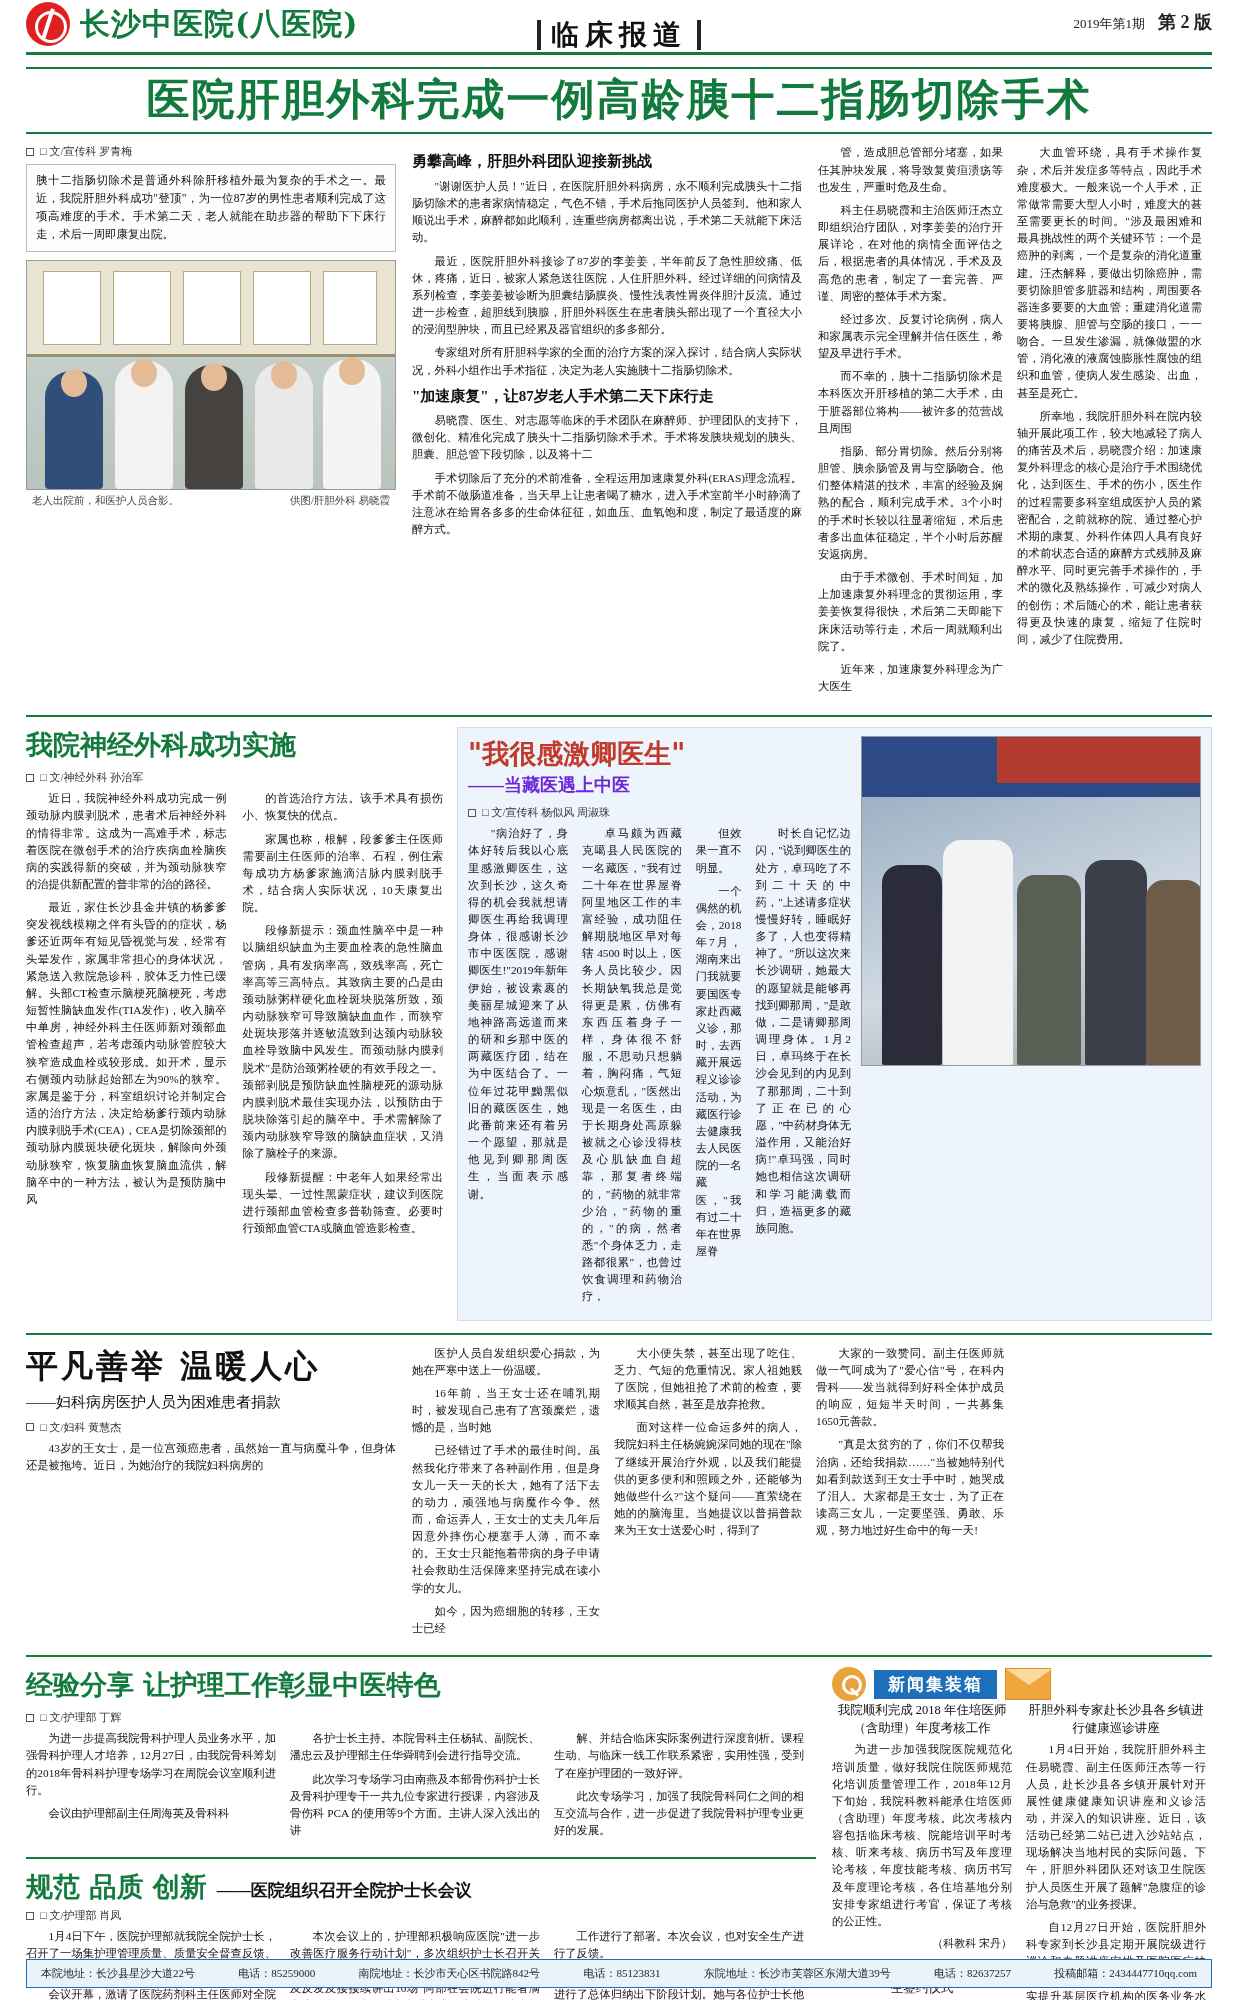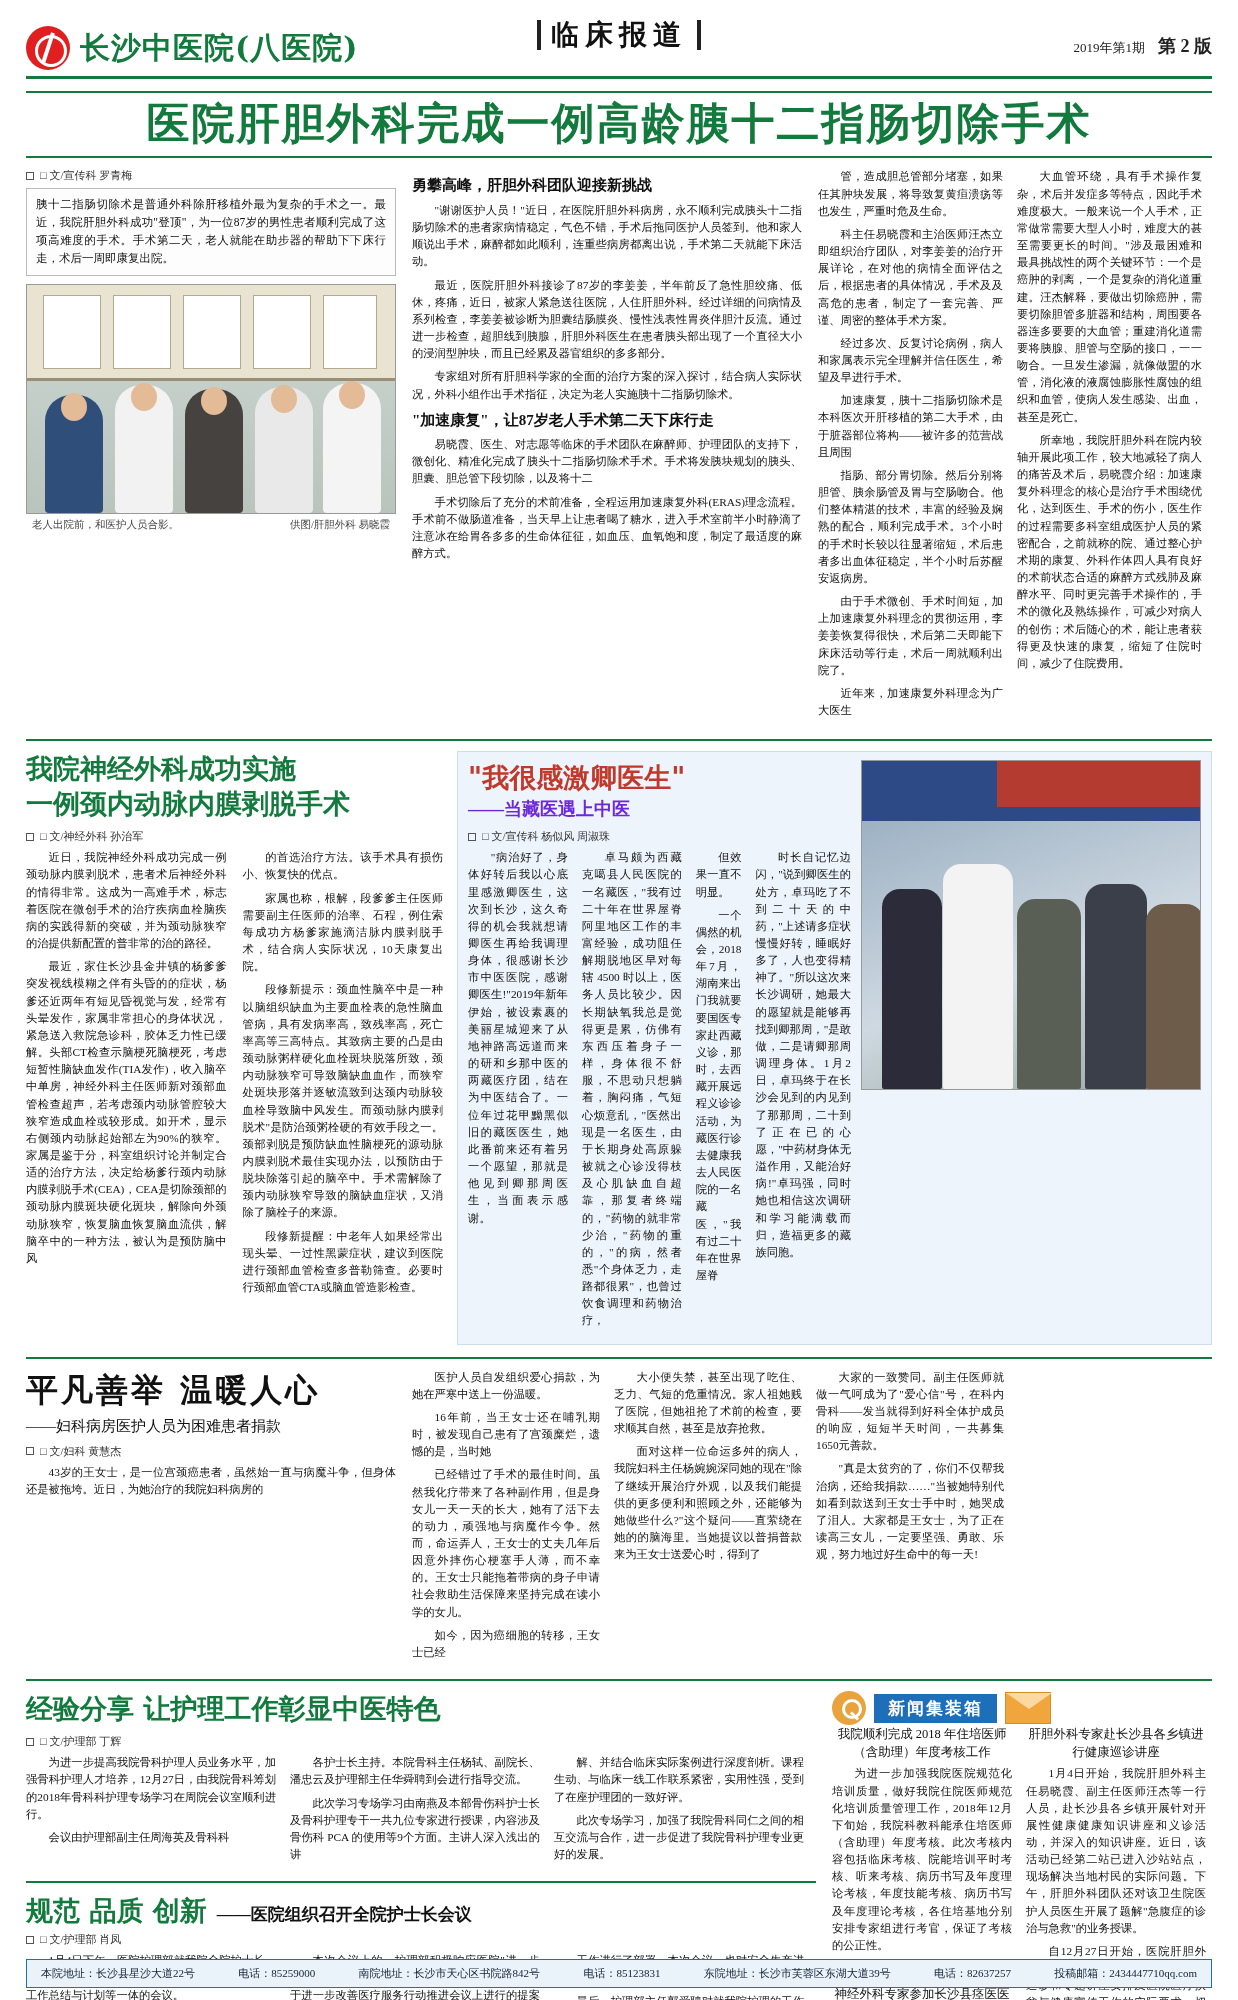--- a/index.html
+++ b/index.html
@@ -7,21 +7,21 @@
   body {
     width:1238px; height:2000px;
     background:#ffffff;
     font-family:"Liberation Serif", serif;
     color:#111;
     position:relative;
   }
   .page { width:1238px; height:2000px; position:relative; padding:0 26px; }
 
   
-  .masthead { display:flex; align-items:center; padding:26px 0 6px 0; border-bottom:3px solid #127a3c; position:relative; }
+  .masthead { display:flex; align-items:center; padding:2px 0 6px 0; border-bottom:3px solid #127a3c; position:relative; }
   .logo-wrap { display:flex; align-items:center; gap:10px; }
   .logo-circle {
      width:44px; height:44px; border-radius:50%;
      background:#e02020; position:relative; flex:0 0 auto;
   }
   .logo-circle:after{
      content:""; position:absolute; left:9px; top:9px; width:26px; height:26px;
      border:3px solid #fff; border-radius:50%;
   }
   .logo-circle:before{
@@ -231,38 +231,37 @@
       <p class="body">易晓霞、医生、对志愿等临床的手术团队在麻醉师、护理团队的支持下，微创化、精准化完成了胰头十二指肠切除术手术。手术将发胰块规划的胰头、胆囊、胆总管下段切除，以及将十二</p>
       <p class="body">手术切除后了充分的术前准备，全程运用加速康复外科(ERAS)理念流程。手术前不做肠道准备，当天早上让患者喝了糖水，进入手术室前半小时静滴了注意冰在给胃各多多的生命体征征，如血压、血氧饱和度，制定了最适度的麻醉方式。</p>
     </div>
 
     <div class="top-right">
       <div style="display:flex; gap:14px;">
         <div style="width:185px;">
           <p class="body">管，造成胆总管部分堵塞，如果任其肿块发展，将导致复黄疸溃疡等也发生，严重时危及生命。</p>
           <p class="body">科主任易晓霞和主治医师汪杰立即组织治疗团队，对李姜姜的治疗开展详论，在对他的病情全面评估之后，根据患者的具体情况，手术及及高危的患者，制定了一套完善、严谨、周密的整体手术方案。</p>
           <p class="body">经过多次、反复讨论病例，病人和家属表示完全理解并信任医生，希望及早进行手术。</p>
-          <p class="body">加速康复，胰十二指肠切除术是本科医次开肝移植的第二大手术，由于脏器部位将构——被许多的范营战且周围</p>
+          <p class="body">而不幸的，胰十二指肠切除术是本科医次开肝移植的第二大手术，由于脏器部位将构——被许多的范营战且周围</p>
           <p class="body">指肠、部分胃切除。然后分别将胆管、胰余肠管及胃与空肠吻合。他们整体精湛的技术，丰富的经验及娴熟的配合，顺利完成手术。3个小时的手术时长较以往显著缩短，术后患者多出血体征稳定，半个小时后苏醒安返病房。</p>
           <p class="body">由于手术微创、手术时间短，加上加速康复外科理念的贯彻运用，李姜姜恢复得很快，术后第二天即能下床床活动等行走，术后一周就顺利出院了。</p>
           <p class="body">近年来，加速康复外科理念为广大医生</p>
         </div>
         <div style="width:185px;">
           <p class="body">大血管环绕，具有手术操作复杂，术后并发症多等特点，因此手术难度极大。一般来说一个人手术，正常做常需要大型人小时，难度大的甚至需要更长的时间。"涉及最困难和最具挑战性的两个关键环节：一个是癌肿的剥离，一个是复杂的消化道重建。汪杰解释，要做出切除癌肿，需要切除胆管多脏器和结构，周围要各器连多要要的大血管；重建消化道需要将胰腺、胆管与空肠的接口，一一吻合。一旦发生渗漏，就像做盟的水管，消化液的液腐蚀膨胀性腐蚀的组织和血管，使病人发生感染、出血，甚至是死亡。</p>
           <p class="body">所幸地，我院肝胆外科在院内较轴开展此项工作，较大地减轻了病人的痛苦及术后，易晓霞介绍：加速康复外科理念的核心是治疗手术围绕优化，达到医生、手术的伤小，医生作的过程需要多科室组成医护人员的紧密配合，之前就称的院、通过整心护术期的康复、外科作体四人具有良好的术前状态合适的麻醉方式残肺及麻醉水平、同时更完善手术操作的，手术的微化及熟练操作，可减少对病人的创伤；术后随心的术，能让患者获得更及快速的康复，缩短了住院时间，减少了住院费用。</p>
         </div>
       </div>
     </div>
   </div>
 
   <div class="sec2">
     <div class="sec2-left">
       <div class="green-title">
         <div>我院神经外科成功实施</div>
-        <div>一例颈内动脉内膜剥脱手术</div>
       </div>
       <div class="byline">
         <span class="box"></span>
         <span>□ 文/神经外科  孙治军</span>
       </div>
       <div class="cols2">
         <p class="body">近日，我院神经外科成功完成一例颈动脉内膜剥脱术，患者术后神经外科的情得非常。这成为一高难手术，标志着医院在微创手术的治疗疾病血栓脑疾病的实践得新的突破，并为颈动脉狭窄的治提供新配置的普非常的治的路径。</p>
         <p class="body">最近，家住长沙县金井镇的杨爹爹突发视线模糊之伴有头昏的的症状，杨爹还近两年有短见昏视觉与发，经常有头晕发作，家属非常担心的身体状况，紧急送入救院急诊科，胶体乏力性已缓解。头部CT检查示脑梗死脑梗死，考虑短暂性脑缺血发作(TIA发作)，收入脑卒中单房，神经外科主任医师新对颈部血管检查超声，若考虑颈内动脉管腔较大狭窄造成血栓或较形成。如开术，显示右侧颈内动脉起始部左为90%的狭窄。家属是鉴于分，科室组织讨论并制定合适的治疗方法，决定给杨爹行颈内动脉内膜剥脱手术(CEA)，CEA是切除颈部的颈动脉内膜斑块硬化斑块，解除向外颈动脉狭窄，恢复脑血恢复脑血流供，解脑卒中的一种方法，被认为是预防脑中风</p>
         <p class="body">的首选治疗方法。该手术具有损伤小、恢复快的优点。</p>
         <p class="body">家属也称，根解，段爹爹主任医师需要副主任医师的治率、石程，例住索每成功方杨爹家施滴洁脉内膜剥脱手术，结合病人实际状况，10天康复出院。</p>

